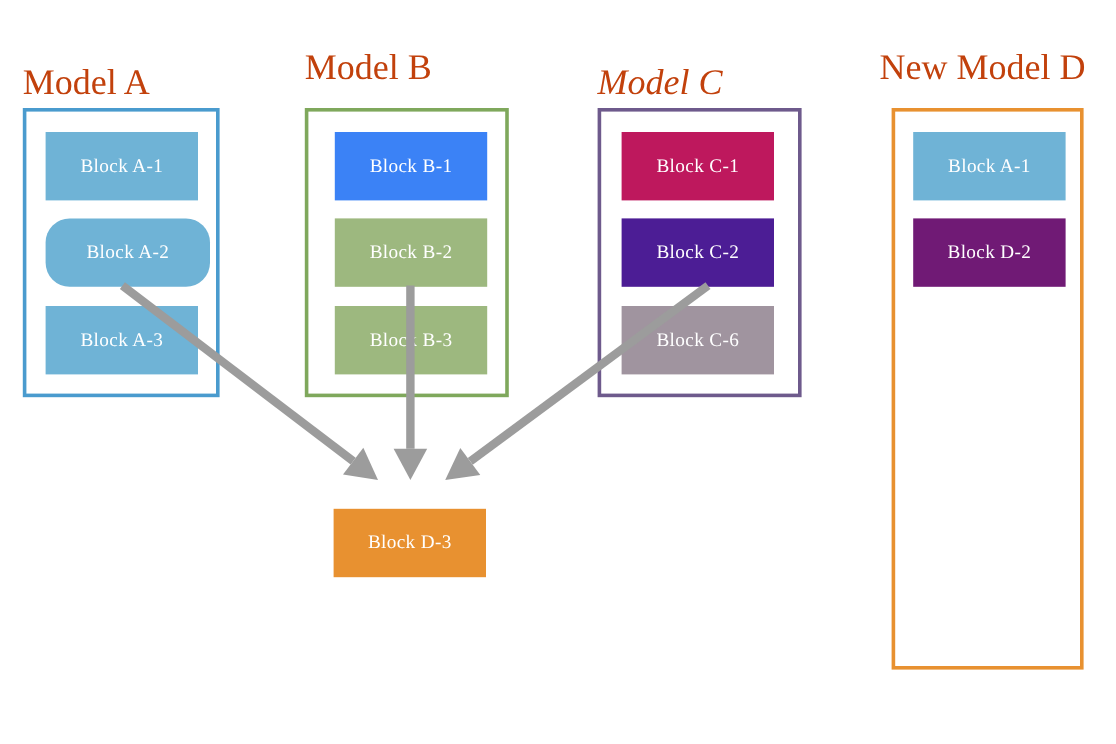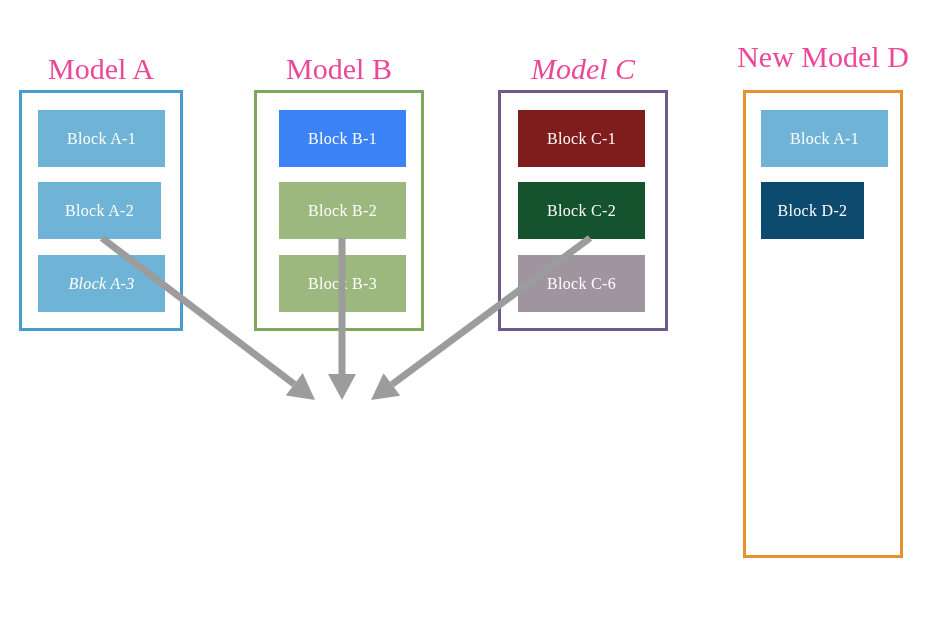--- a/index.html
+++ b/index.html
@@ -25,24 +25,23 @@
     width: 930px;
     height: 620px;
     pointer-events: none;
   }
   .column {
     position: absolute;
   }
   .col-title {
     position: absolute;
     width: 100%;
-    text-align: center;
     font-size: 30px;
     line-height: 30px;
-    color: #ec4899;
+    color: #c2410c;
     white-space: nowrap;
     letter-spacing: 0px;
   }
   .frame {
     position: absolute;
     box-sizing: border-box;
     background: #ffffff;
     border-style: solid;
   }
   .block {
@@ -61,48 +60,49 @@
 </head>
 <body>
 
 <div id="canvas">
 
   <div id="columns-root">
       <div class="column">
         <div class="col-title" style="left: 19px; top: 54px; width: 164px;">Model A</div>
         <div class="frame" style="left: 19px; top: 90px; width: 164px; height: 241px; border-color: rgb(74, 155, 206); border-width: 3px;"></div>
         <div class="block" style="left: 38px; top: 110px; width: 127px; height: 57px; background: rgb(111, 179, 214);">Block A-1</div>
-        <div class="block" style="left: 38px; top: 182px; width: 123px; height: 57px; background: rgb(111, 179, 214);">Block A-2</div>
-        <div class="block" style="left: 38px; top: 255px; width: 127px; height: 57px; background: rgb(111, 179, 214); font-style: italic;">Block A-3</div>
+        <div class="block" style="left: 38px; top: 182px; width: 137px; height: 57px; background: rgb(111, 179, 214); border-radius: 20px;">Block A-2</div>
+        <div class="block" style="left: 38px; top: 255px; width: 127px; height: 57px; background: rgb(111, 179, 214);">Block A-3</div>
       </div>
       <div class="column">
-        <div class="col-title" style="left: 254px; top: 54px; width: 170px;">Model B</div>
+        <div class="col-title" style="left: 254px; top: 42px; width: 170px;">Model B</div>
         <div class="frame" style="left: 254px; top: 90px; width: 170px; height: 241px; border-color: rgb(127, 168, 92); border-width: 3px;"></div>
         <div class="block" style="left: 279px; top: 110px; width: 127px; height: 57px; background: #3b82f6;">Block B-1</div>
         <div class="block" style="left: 279px; top: 182px; width: 127px; height: 57px; background: rgb(157, 184, 127);">Block B-2</div>
         <div class="block" style="left: 279px; top: 255px; width: 127px; height: 57px; background: rgb(157, 184, 127);">Block B-3</div>
       </div>
       <div class="column">
         <div class="col-title" style="left: 498px; top: 54px; width: 170px; font-style: italic;">Model C</div>
         <div class="frame" style="left: 498px; top: 90px; width: 170px; height: 241px; border-color: rgb(110, 90, 140); border-width: 3px;"></div>
-        <div class="block" style="left: 518px; top: 110px; width: 127px; height: 57px; background: #7f1d1d;">Block C-1</div>
-        <div class="block" style="left: 518px; top: 182px; width: 127px; height: 57px; background: #14532d;">Block C-2</div>
+        <div class="block" style="left: 518px; top: 110px; width: 127px; height: 57px; background: #be185d;">Block C-1</div>
+        <div class="block" style="left: 518px; top: 182px; width: 127px; height: 57px; background: #4c1d95;">Block C-2</div>
         <div class="block" style="left: 518px; top: 255px; width: 127px; height: 57px; background: rgb(160, 148, 159);">Block C-6</div>
       </div>
       <div class="column">
         <div class="col-title" style="left: 733px; top: 42px; width: 180px;">New Model D</div>
         <div class="frame" style="left: 743px; top: 90px; width: 160px; height: 468px; border-color: rgb(232, 145, 48); border-width: 3px;"></div>
         <div class="block" style="left: 761px; top: 110px; width: 127px; height: 57px; background: rgb(111, 179, 214);">Block A-1</div>
-        <div class="block" style="left: 761px; top: 182px; width: 103px; height: 57px; background: #0c4a6e;">Block D-2</div>
+        <div class="block" style="left: 761px; top: 182px; width: 127px; height: 57px; background: #701a75;">Block D-2</div>
       </div>
     </div>
 
   <svg class="arrow-layer" id="arrow-layer" viewBox="0 0 930 620">
       <line x1="102" y1="238" x2="294.3054008960698" y2="384.2604457519404" stroke="#9C9C9C" stroke-width="7"></line>
       <polygon points="315,400 285.83025630096074,395.4036914232874 302.7805454911788,373.11720008059336" fill="#9C9C9C"></polygon>
       <line x1="342" y1="238" x2="342" y2="374" stroke="#9C9C9C" stroke-width="7"></line>
       <polygon points="342,400 328,374 356,374" fill="#9C9C9C"></polygon>
       <line x1="590" y1="238" x2="391.9026273516063" y2="384.53778250703095" stroke="#9C9C9C" stroke-width="7"></line>
       <polygon points="371,400 383.5768179323153,373.2825216253968 400.22843677089736,395.7930433886651" fill="#9C9C9C"></polygon>
     </svg>
 
+  <div class="block" id="target-block" style="left: 278px; top: 424px; width: 127px; height: 57px; background: rgb(232, 145, 48);">Block D-3</div>
 
 </div>
 
 </body></html>

